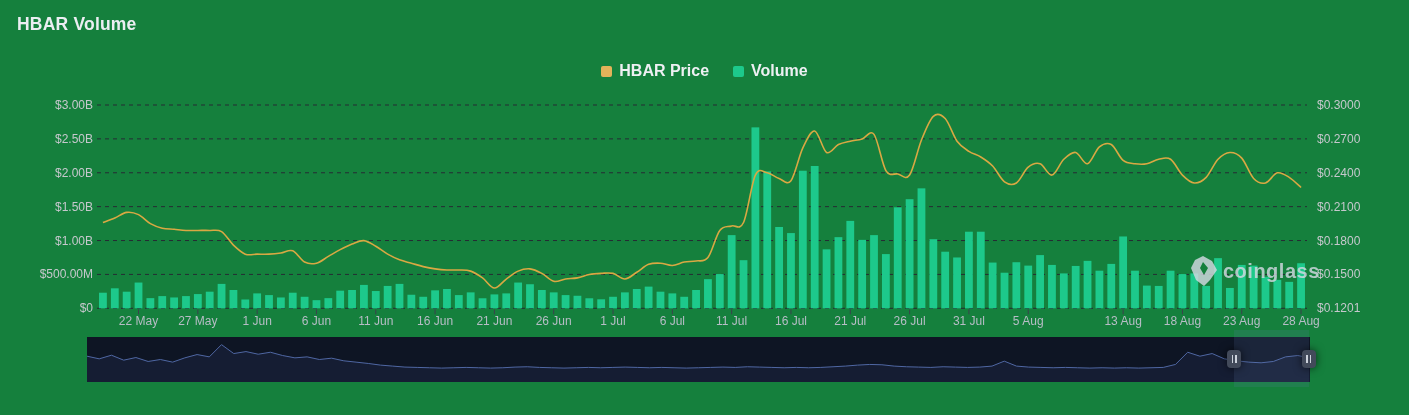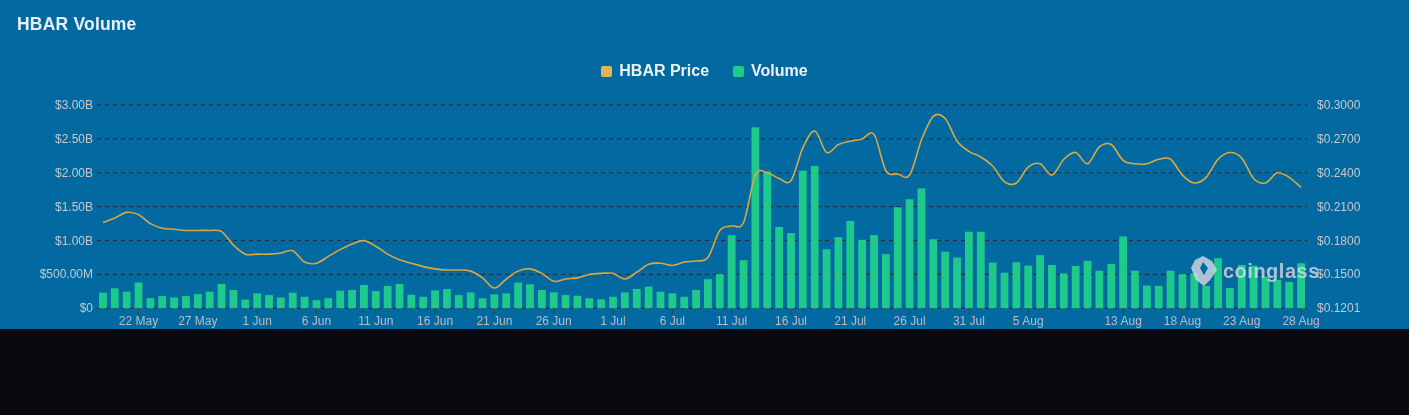--- a/index.html
+++ b/index.html
@@ -1,20 +1,20 @@
 <!DOCTYPE html>
 <html><head>
 <meta charset="utf-8">
 <style>
   * { margin:0; padding:0; box-sizing:border-box; }
   html,body { background:#07090d; }
   body { font-family:"Liberation Sans", sans-serif; }
   .app {
-    position:relative; width:1409px; height:329px;
-    background:#0369a1; overflow:hidden;
+    position:relative; width:1409px; height:415px;
+    background:#15803d; overflow:hidden;
   }
   .page-title {
     position:absolute; left:17px; top:14px;
     font-size:17.5px; font-weight:700; color:#ebeef2; letter-spacing:.2px;
   }
   .legend {
     position:absolute; left:0; top:62px; width:1409px;
     display:flex; justify-content:center; align-items:center; gap:24px;
   }
   .legend-item { display:flex; align-items:center; gap:7px; cursor:pointer; }

